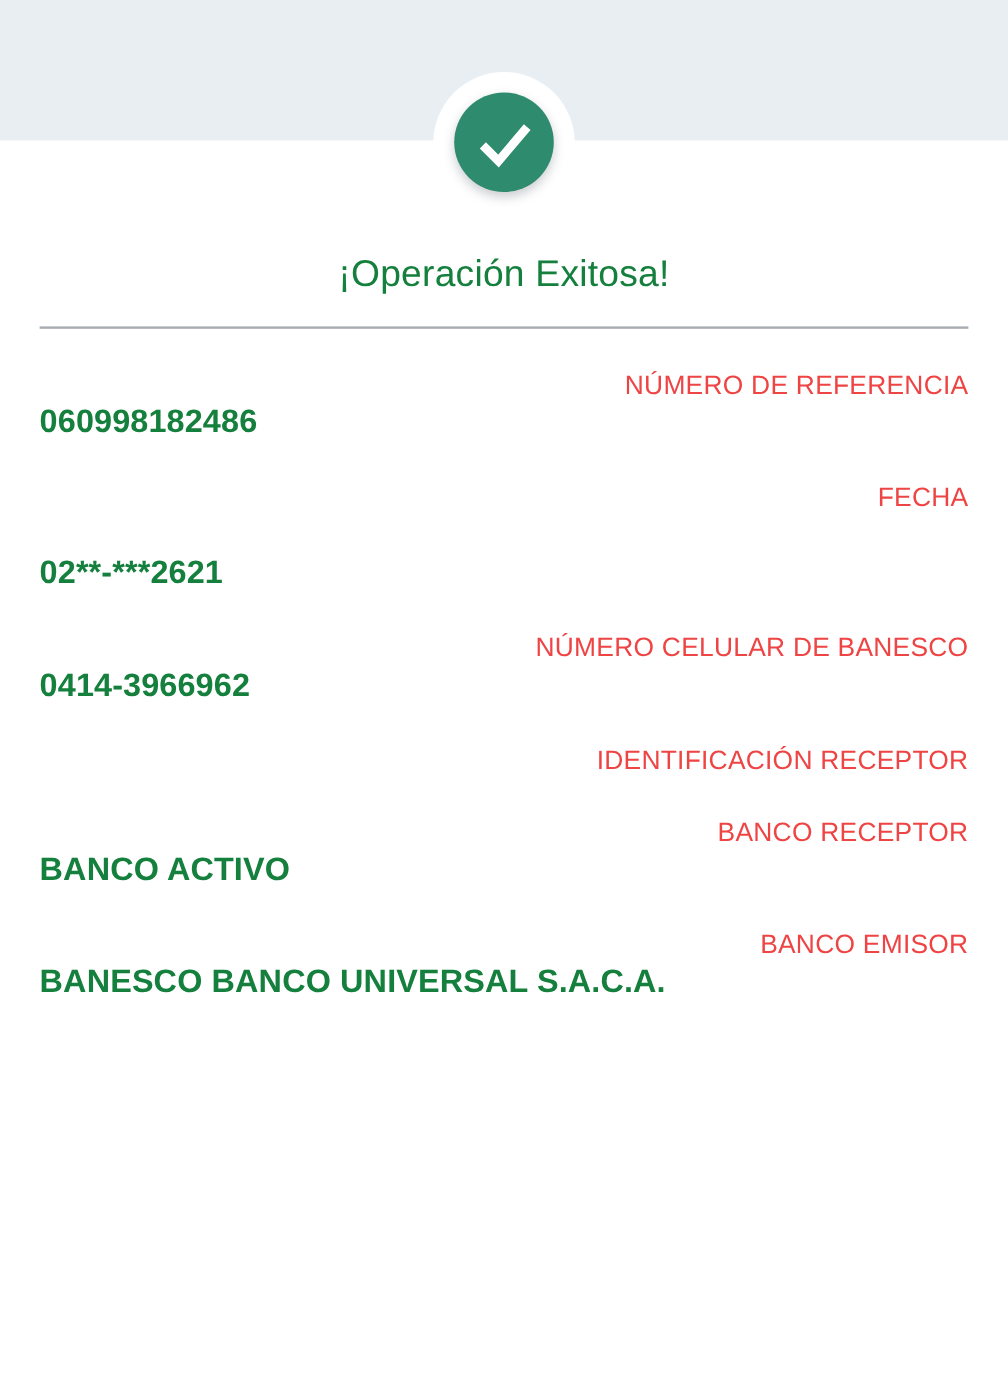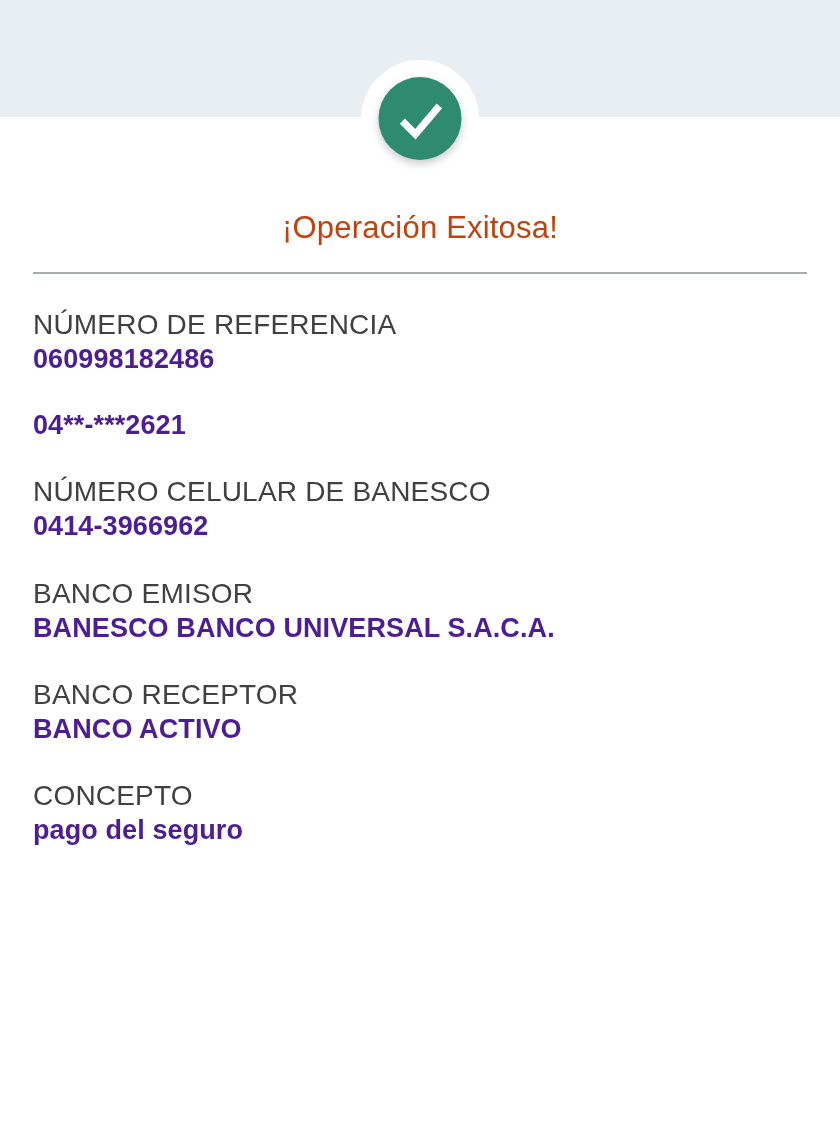--- a/index.html
+++ b/index.html
@@ -46,47 +46,48 @@
     display: flex;
     align-items: center;
     justify-content: center;
   }
   .green-circle svg { display: block; }
   .page-title {
     margin-top: 90px;
     text-align: center;
     font-size: 31px;
     font-weight: 400;
-    color: #c2410c;
+    color: #15803d;
     line-height: 1.35;
     letter-spacing: 0.2px;
   }
   .divider {
     margin: 23px 33px 0 33px;
     border: none;
     border-top: 2px solid #a7acb2;
     height: 0;
   }
   .fields {
     margin: 33px 33px 0 33px;
   }
   .field-group {
     margin-bottom: 32px;
   }
   .field-label {
-    font-size: 28px;
+    font-size: 22px;
     font-weight: 400;
-    color: #404040;
+    color: #ef4444;
     line-height: 1.25;
     letter-spacing: 0.2px;
+    text-align: right;
   }
   .field-value {
     font-size: 27px;
     font-weight: 700;
-    color: #4c1d95;
+    color: #15803d;
     line-height: 1.27;
     letter-spacing: 0.1px;
   }
 </style>
 </head>
 <body>
 
 <div class="header-band"></div>
 
 <div class="badge-wrap">
@@ -105,43 +106,41 @@
 <hr class="divider">
 
 <div class="fields">
 
   <div class="field-group">
     <div class="field-label">NÚMERO DE REFERENCIA</div>
     <div class="field-value">060998182486</div>
   </div>
 
   <div class="field-group">
+    <div class="field-label">FECHA</div>
   </div>
 
   <div class="field-group">
-    <div class="field-value">04**-***2621</div>
+    <div class="field-value">02**-***2621</div>
   </div>
 
   <div class="field-group">
     <div class="field-label">NÚMERO CELULAR DE BANESCO</div>
     <div class="field-value">0414-3966962</div>
   </div>
 
   <div class="field-group">
+    <div class="field-label">IDENTIFICACIÓN RECEPTOR</div>
+  </div>
+
+  <div class="field-group">
+    <div class="field-label">BANCO RECEPTOR</div>
+    <div class="field-value">BANCO ACTIVO</div>
   </div>
 
   <div class="field-group">
     <div class="field-label">BANCO EMISOR</div>
     <div class="field-value">BANESCO BANCO UNIVERSAL S.A.C.A.</div>
   </div>
 
-  <div class="field-group">
-    <div class="field-label">BANCO RECEPTOR</div>
-    <div class="field-value">BANCO ACTIVO</div>
-  </div>
 
-
-  <div class="field-group">
-    <div class="field-label">CONCEPTO</div>
-    <div class="field-value">pago del seguro</div>
-  </div>
 
 </div>
 
 </body></html>

